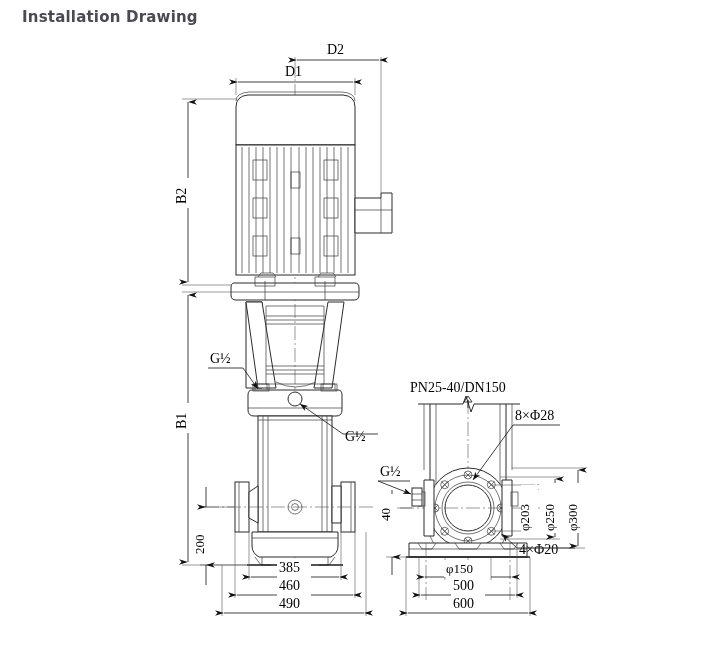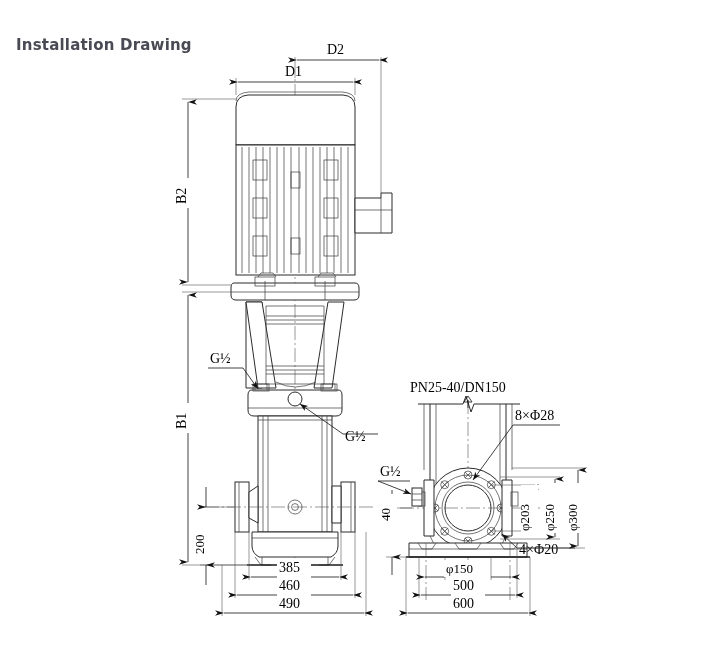--- a/index.html
+++ b/index.html
@@ -6,27 +6,26 @@
   body{
     width:709px;height:647px;
     background:#ffffff;
     font-family:"Liberation Serif", serif;
     color:#000;
     overflow:hidden;
     position:relative;
   }
   #page-title{
     position:absolute;
-    left:16px; top:8px;
+    left:22px; top:8px;
     font-family:"DejaVu Sans", sans-serif;
     font-weight:bold;
     font-size:15px;
     color:#4a4a55;
     letter-spacing:.2px;
-    margin-top:28px;
   }
   #drawing-canvas{
     position:absolute;
     left:0; top:0;
     width:709px; height:647px;
   }
   svg text{
     font-family:"Liberation Serif", serif;
     fill:#000;
   }

